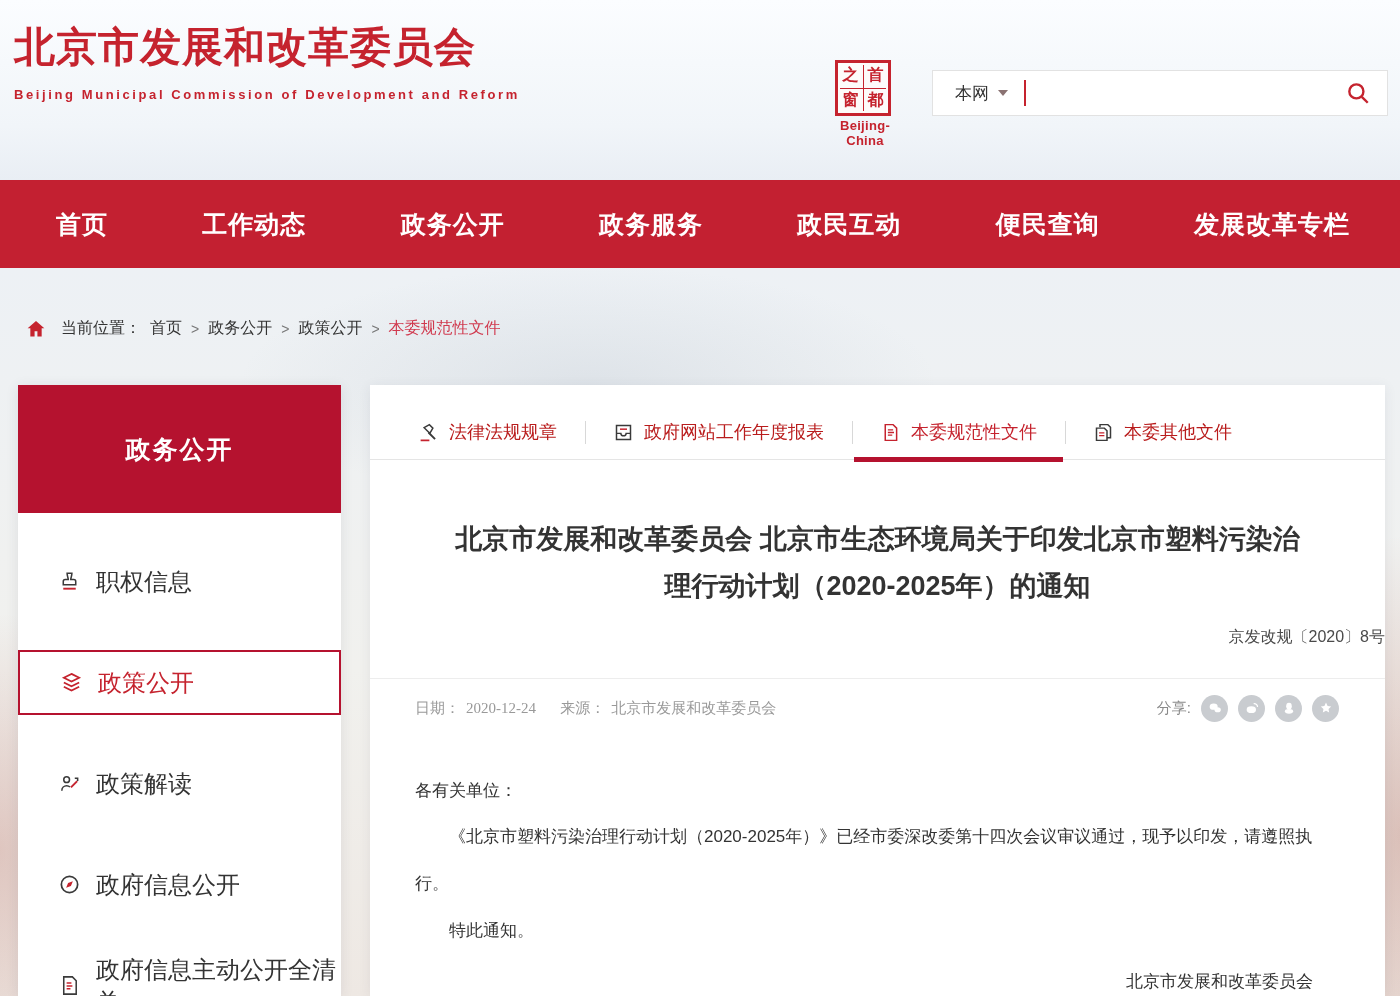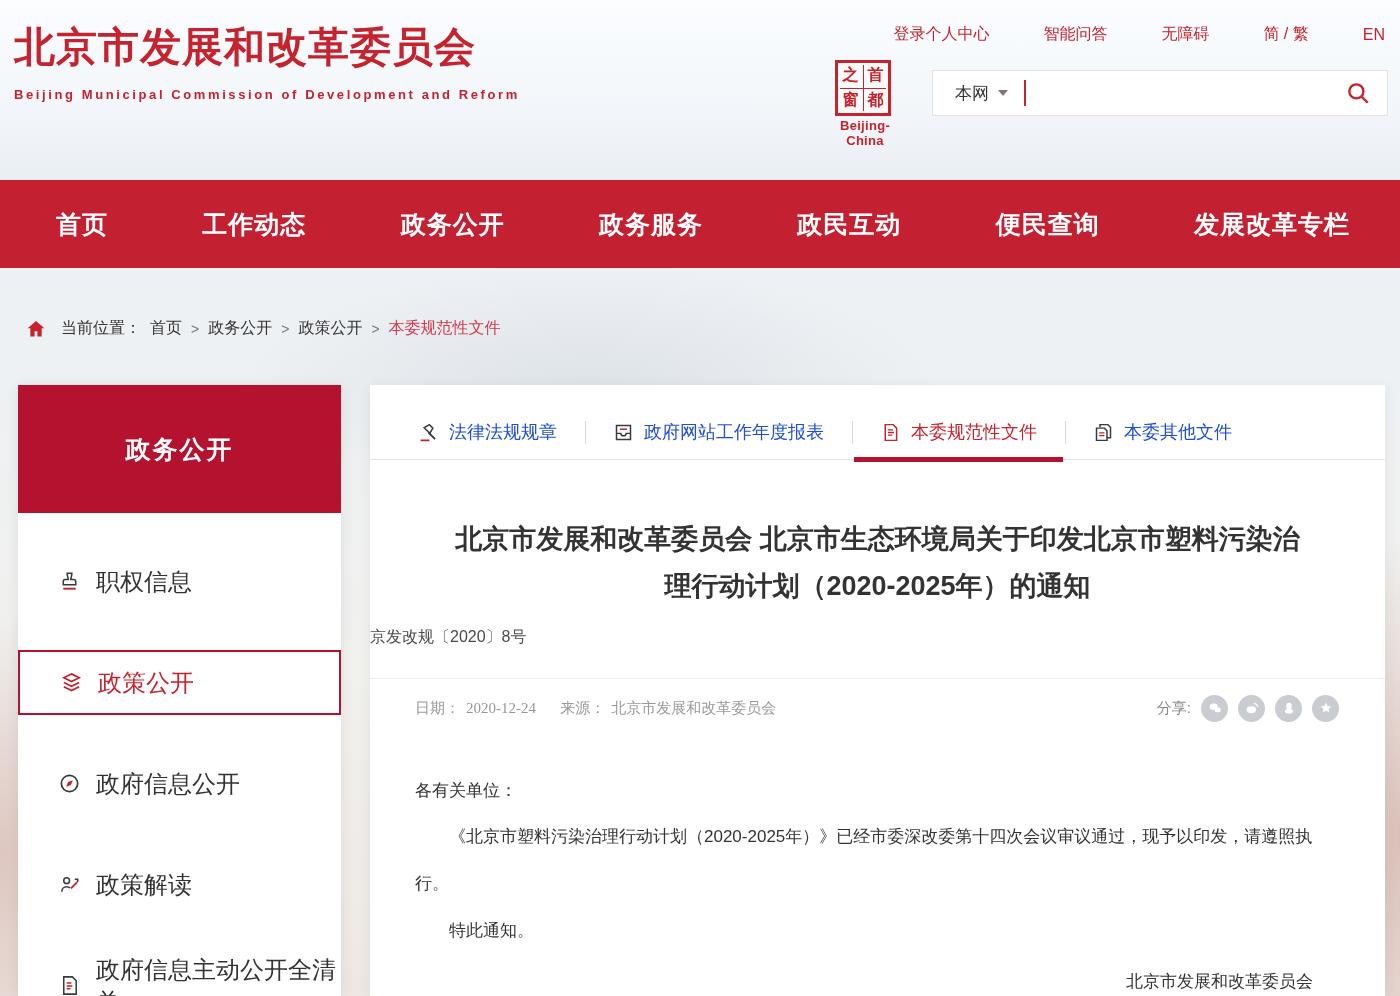--- a/index.html
+++ b/index.html
@@ -62,29 +62,29 @@
     color:#333; cursor:pointer;margin-top:36px; }
   .side-item svg { width:23px; height:23px; margin-right:15px; flex:none; }
   .side-item.active { border:2px solid #b5122f; color:#c5232e; }
 
   
   .main-card { position:absolute; left:370px; top:385px; width:1015px; height:611px; background:#fff;
     box-shadow:0 2px 12px rgba(50,50,80,.08); }
   .tabs { margin-top:20px; height:55px; padding-left:20px; border-bottom:1px solid #e5e5e5;
     display:flex; align-items:center; }
   .tab { position:relative; height:100%; display:flex; align-items:center; gap:10px;
-    padding:0 28px; font-size:18px; color:#1d4ed8; cursor:pointer; white-space:nowrap; }
+    padding:0 28px; font-size:18px; color:#b91c1c; cursor:pointer; white-space:nowrap; }
   .tab svg { width:21px; height:21px; flex:none; }
   .tab + .tab::before { content:""; position:absolute; left:0; top:16px; width:1px; height:23px; background:#d8d8d8; }
   .tab.active { color:#c5232e; }
   .tab.active::after { content:""; position:absolute; left:2px; right:2px; bottom:-3px; height:5px; background:#b5122f; }
 
   .article-title { margin:56px auto 0; max-width:850px; text-align:center; font-size:27px;
     font-weight:bold; color:#333; line-height:1.75; }
-  .doc-num { margin-top:16px; text-align:left; font-size:16px; color:#4a4a4a; }
+  .doc-num { margin-top:16px; text-align:right; font-size:16px; color:#4a4a4a; }
   .meta-divider { margin-top:30px; border-top:1px solid #ededed; }
   .meta { margin-top:16px; padding:0 46px 0 45px; display:flex; justify-content:space-between;
     align-items:center; font-size:15px; color:#999; }
   .meta-left span { margin-right:6px;font-family:Liberation Serif, serif; }
   .share { display:flex; align-items:center; gap:10px; color:#8a8a8a; }
   .share-circle { width:27px; height:27px; border-radius:50%; background:#c9ccd0;
     display:flex; align-items:center; justify-content:center; cursor:pointer; }
   .share-circle svg { width:16px; height:16px; }
 
   .article-body { margin-top:46px; padding:0 60px 0 45px; font-size:17px; color:#333; line-height:2.75; }
@@ -95,27 +95,20 @@
 <body>
 
 <div class="page">
 
   <div class="top-header">
     <div class="logo">
       <div class="logo-cn">北京市发展和改革委员会</div>
       <div class="logo-en">Beijing Municipal Commission of Development and Reform</div>
     </div>
 
-    <div class="utility">
-      <span class="utility-link">登录个人中心</span>
-      <span class="utility-link">智能问答</span>
-      <span class="utility-link">无障碍</span>
-      <span class="utility-link">简 / 繁</span>
-      <span class="utility-link">EN</span>
-    </div>
 
     <div class="seal">
       <div class="seal-box">
         <div class="seal-cell">之</div>
         <div class="seal-cell">首</div>
         <div class="seal-cell">窗</div>
         <div class="seal-cell">都</div>
       </div>
       <div class="seal-caption">Beijing-China</div>
     </div>
@@ -177,35 +170,35 @@
     <div class="side-item active">
       <svg viewBox="0 0 24 24" fill="none" stroke="#c5232e" stroke-width="1.8">
         <path d="M12 3l8 4-8 4-8-4z"></path>
           <path d="M4 12l8 4 8-4"></path>
           <path d="M4 16.5l8 4 8-4"></path>
       </svg>
       <span>政策公开</span>
     </div>
 
     <div class="side-item">
-      <svg viewBox="0 0 24 24">
-        <circle cx="12" cy="12" r="8.5" fill="none" stroke="#3a3a3a" stroke-width="1.8"></circle>
-        <path d="M8.5 15.5l2-5 5-2-2 5z" fill="#c5232e"></path>
-      </svg>
-      <span>政府信息公开</span>
-    </div>
-
-    <div class="side-item">
       <svg viewBox="0 0 24 24" fill="none" stroke="#3a3a3a" stroke-width="1.6">
         <circle cx="9" cy="8" r="3"></circle>
           <path d="M4 19.5c0-3.2 2.4-5.2 5-5.2 1.3 0 2.6.5 3.5 1.4"></path>
         <path d="M13.5 16l6.5-6.5" stroke="#c5232e" stroke-width="2"></path>
           <path d="M17.5 6.5h3v3"></path>
       </svg>
       <span>政策解读</span>
+    </div>
+
+    <div class="side-item">
+      <svg viewBox="0 0 24 24">
+        <circle cx="12" cy="12" r="8.5" fill="none" stroke="#3a3a3a" stroke-width="1.8"></circle>
+        <path d="M8.5 15.5l2-5 5-2-2 5z" fill="#c5232e"></path>
+      </svg>
+      <span>政府信息公开</span>
     </div>
 
     <div class="side-item">
       <svg viewBox="0 0 24 24" fill="none" stroke="#3a3a3a" stroke-width="1.6">
         <path d="M6 3h9l4 4v14H6z"></path>
         <path d="M9 9.5h5M9 12.5h6M9 15.5h4" stroke="#c5232e"></path>
       </svg>
       <span>政府信息主动公开全清单</span>
     </div>
 

